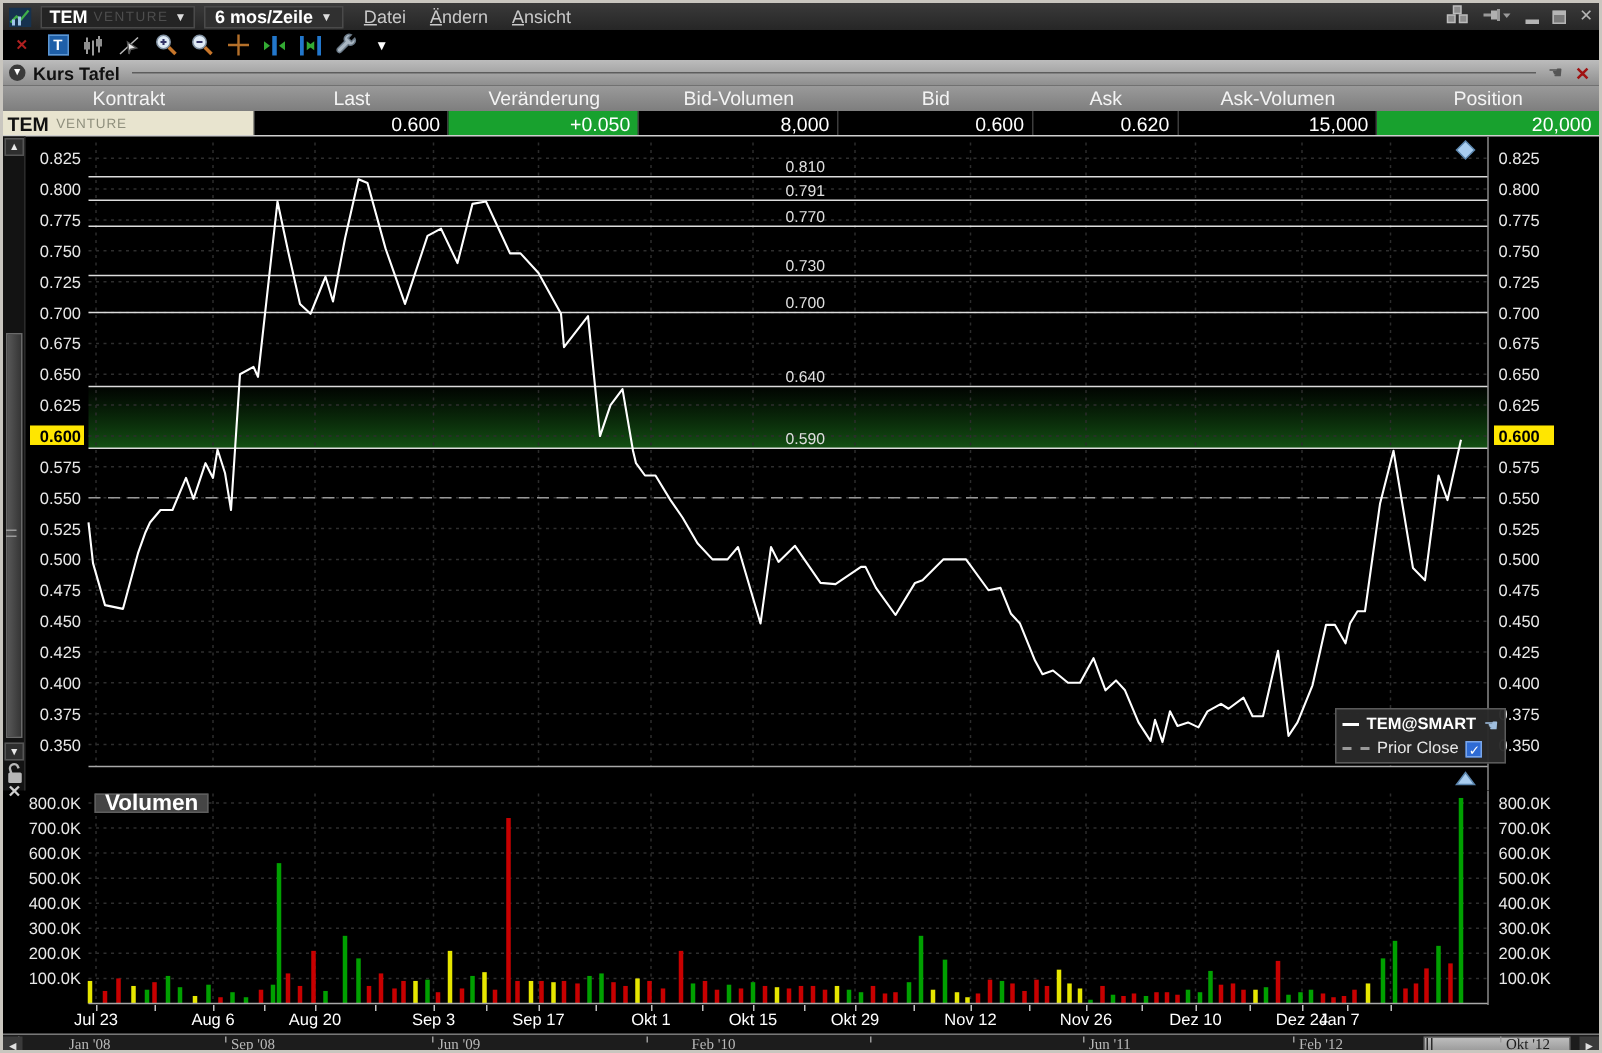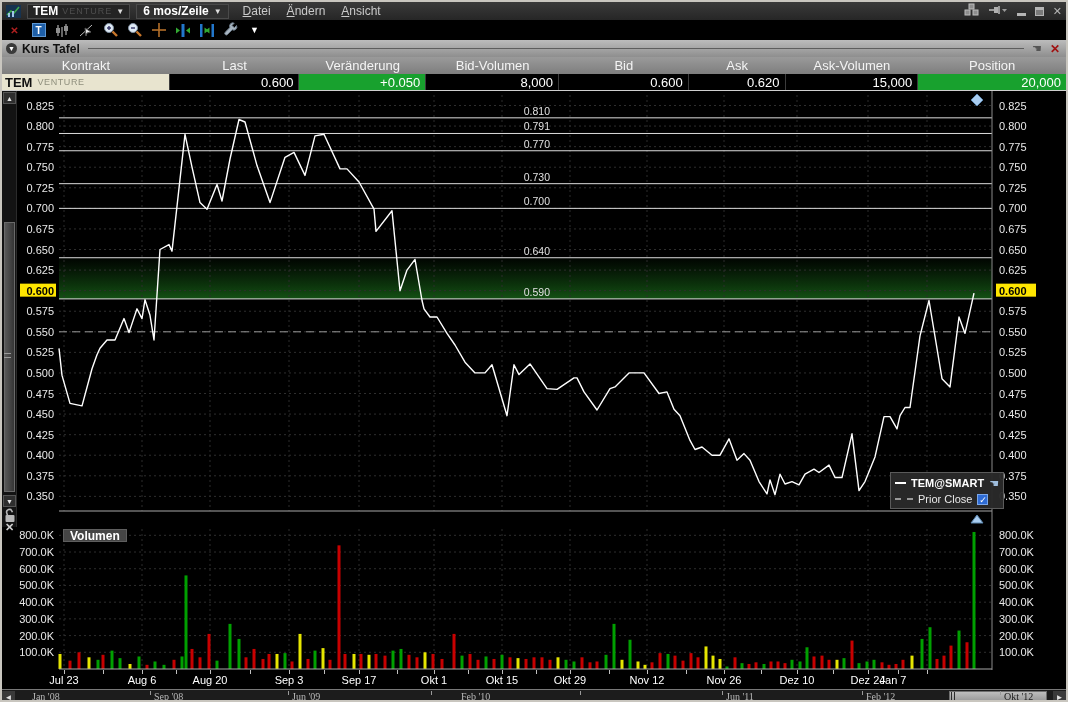--- a/index.html
+++ b/index.html
@@ -61,21 +61,21 @@
     color:#e8e8e8; font-size:7px; text-align:center; line-height:11px; }
   .vs-thumb { position:absolute; left:2px; top:131px; width:11px; height:270px;
     background:linear-gradient(90deg,#585858,#353535); border:1px solid #6a6a6a; }
   .vs-grip { position:absolute; left:2px; width:7px; height:1px; background:#9a9a9a; }
   .lock { position:absolute; left:2px; top:506px; }
   .panel-x { position:absolute; left:3px; top:519px; color:#cfcfcf; font-weight:bold; font-size:11px; }
   svg text { font-family:"Liberation Sans",sans-serif; }
   #price-svg { position:absolute; top:89px; left:0; }
   #volume-svg { position:absolute; top:525px; left:0; }
   .vol-badge { position:absolute; left:61px; top:527px; background:#454545; border:1px solid #5e5e5e;
-    color:#fff; font-size:12px; font-weight:bold; padding:0 6px; height:13px; line-height:12px; }
+    color:#fff; font-size:15px; font-weight:bold; padding:0 6px; height:13px; line-height:12px; }
   
   .legend { position:absolute; left:888px; top:470px; width:114px; height:37px;
     background:rgba(42,42,42,0.96); border:1px solid #5a5a5a; padding:2px 4px; }
   .legend-row { display:flex; align-items:center; gap:5px; height:16px; }
   .sw-solid { width:18px; height:0; border-top:2px solid #fff; }
   .sw-dash { width:18px; height:0; border-top:2px dashed #999; }
   .legend-label { color:#fff; font-size:11px; font-weight:bold; }
   .legend-label2 { color:#e8e8e8; font-size:11px; }
   .legend-hand { font-family:"DejaVu Sans",sans-serif; color:#9fbede; font-size:11px; }
   .legend-check { width:11px; height:11px; background:#2e6bd4; border:1px solid #7aa6e8;
@@ -571,21 +571,21 @@
       <div class="dl" style="left: 891px;">Jan 7</div>
       <div class="tick" style="left: 925px;"></div>
     </div>
   <div class="timeline" id="timeline">
     <div class="tl-btn" style="left:0;">◄</div>
     <div class="tl-btn" style="right:0;">►</div>
   <div class="tl-thumb" style="left: 947px; width: 98px;"></div>
       <div class="tl-grip" style="left: 949px;"></div>
       <div class="tl-grip" style="left: 952px;"></div>
       <div class="ttick" style="left: 10px;"></div>
-      <div class="tl" style="left: 2px; padding-left: 28px;">Jan '08</div>
+      <div class="tl" style="left: 16px; padding-left: 28px;">Jan '08</div>
       <div class="ttick" style="left: 148px;"></div>
       <div class="tl" style="left: 152px; text-align: right;">Sep '08</div>
       <div class="ttick" style="left: 286px;"></div>
       <div class="tl" style="left: 290px;">Jun '09</div>
       <div class="ttick" style="left: 429px;"></div>
       <div class="tl" style="left: 459px;">Feb '10</div>
       <div class="ttick" style="left: 578px;"></div>
       <div class="tl" style="left: 582px; margin-top: 11px;">Okt '10</div>
       <div class="ttick" style="left: 720px;"></div>
       <div class="tl" style="left: 724px;">Jun '11</div>

